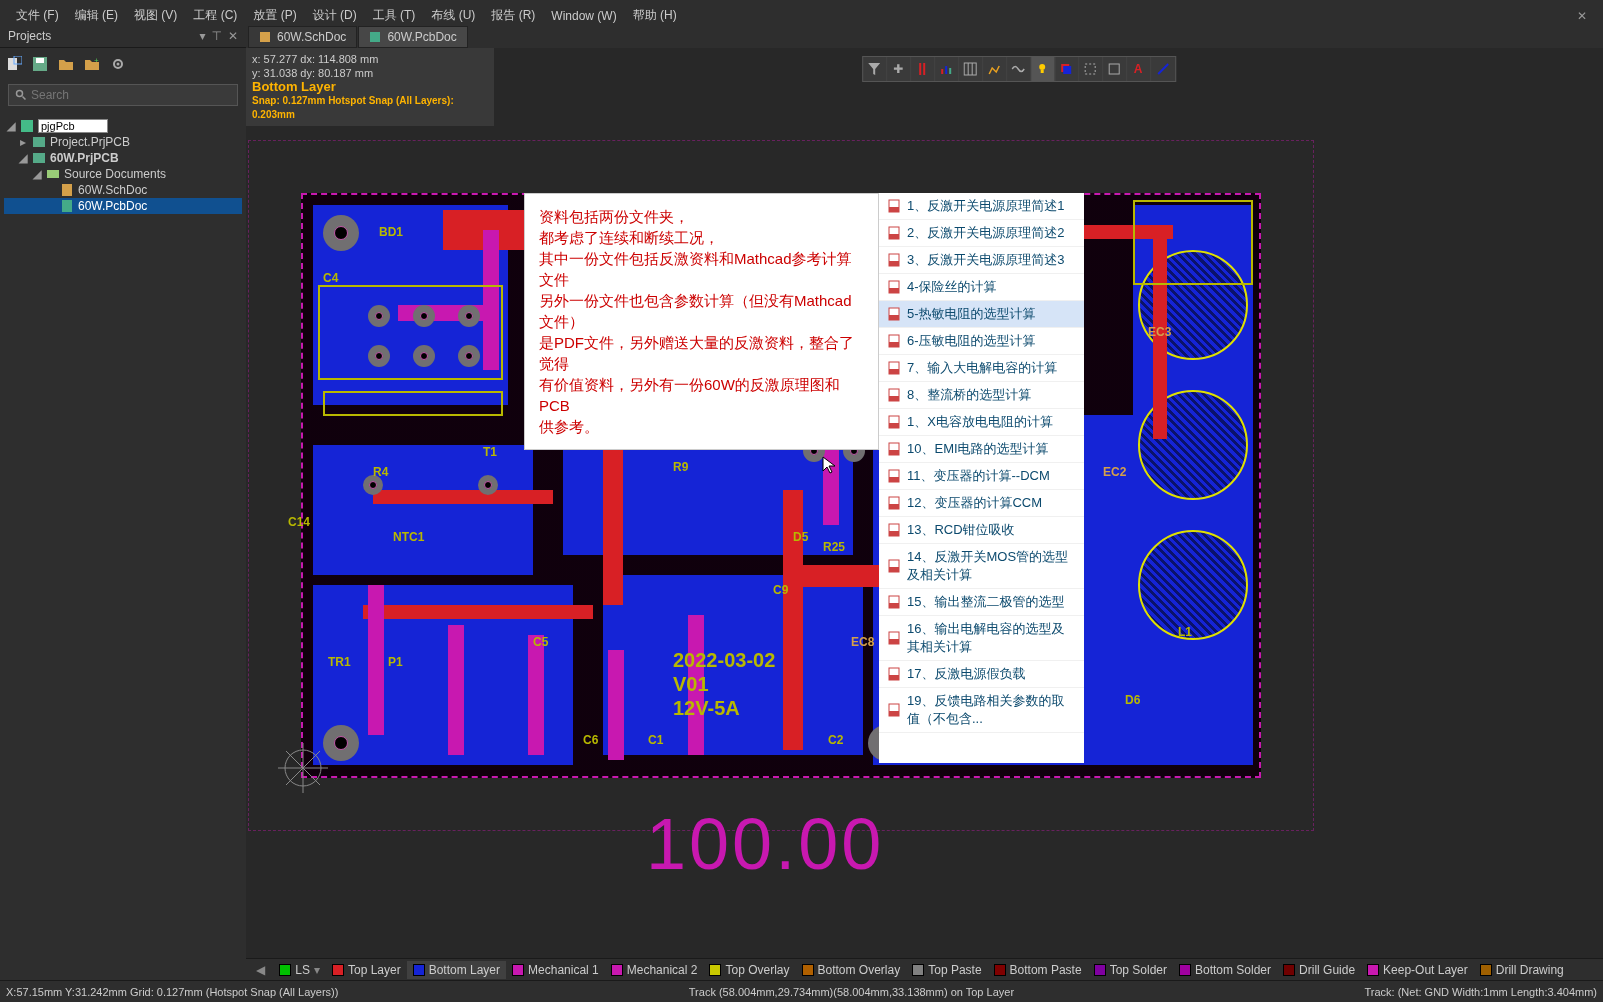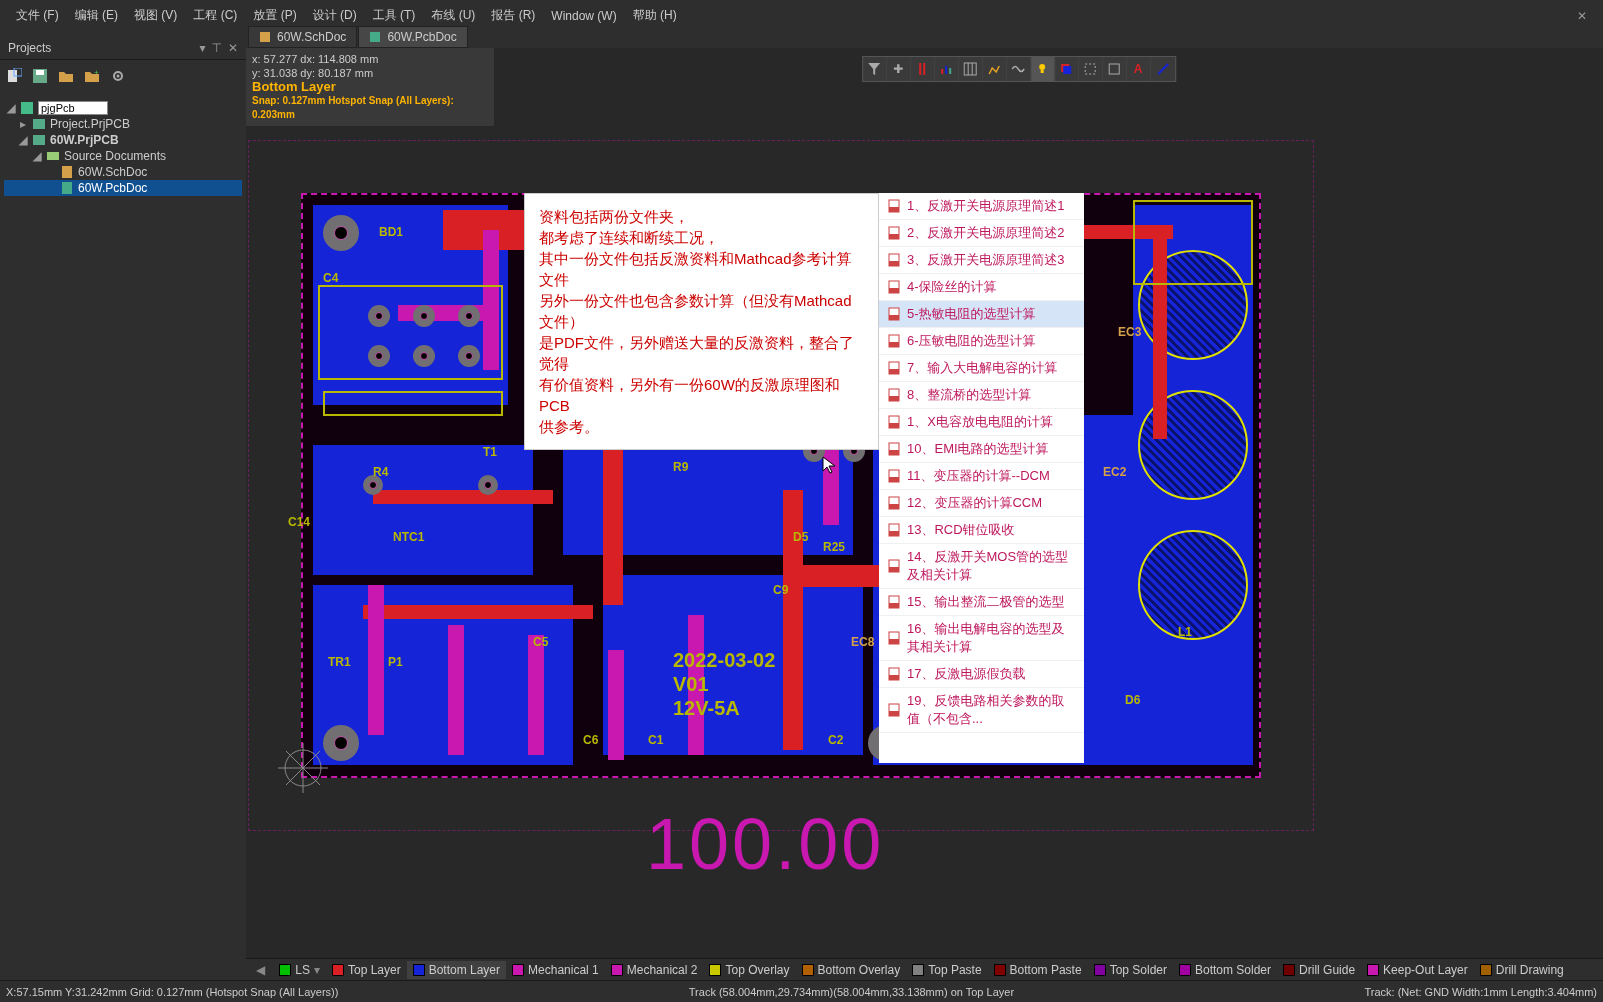--- a/index.html
+++ b/index.html
@@ -5,21 +5,21 @@
     * { margin: 0; padding: 0; box-sizing: border-box; font-family: "Segoe UI", Tahoma, sans-serif; }
     body { background: #2e2e2e; color: #ccc; font-size: 12px; width: 1603px; height: 1002px; overflow: hidden; position: relative; }
     
     
     .menu-bar { height: 32px; background: #2e2e2e; display: flex; align-items: center; padding: 0 8px; border-bottom: 1px solid #1a1a1a; }
     .menu-item { padding: 0 8px; cursor: pointer; }
     .close-x { margin-left: auto; color: #999; padding: 0 8px; cursor: pointer; }
     
     
     .left-panel { position: absolute; left: 0; top: 24px; width: 246px; bottom: 22px; background: #2e2e2e; display: flex; flex-direction: column; }
-    .panel-header { height: 24px; background: #2e2e2e; display: flex; align-items: center; padding: 0 8px; border-bottom: 1px solid #1a1a1a; margin-top: 12px; }
+    .panel-header { height: 24px; background: #2e2e2e; display: flex; align-items: center; padding: 0 8px; border-bottom: 1px solid #1a1a1a; }
     .panel-title { flex: 1; font-weight: 500; }
     .panel-ctrl { margin-left: 6px; color: #999; cursor: pointer; }
     .panel-toolbar { height: 32px; display: flex; align-items: center; padding: 0 6px; gap: 10px; }
     .tb-icon { width: 16px; height: 16px; cursor: pointer; display: inline-flex; align-items: center; justify-content: center; color: #aaa; }
     .search-row { padding: 4px 8px; }
     .search-box { width: 100%; height: 22px; background: #3a3a3a; border: 1px solid #555; display: flex; align-items: center; padding: 0 6px; }
     .search-box svg { margin-right: 4px; }
     .search-box input { flex:1; background: transparent; border: none; color: #ccc; outline: none; font-size: 12px; }
     .project-tree { padding: 8px 4px; overflow: auto; }
     .tree-node { display: flex; align-items: center; padding: 1px 2px; white-space: nowrap; }
@@ -63,21 +63,21 @@
     .dim-text { position:absolute; color:#c818b0; font-size:72px; font-family:Arial; letter-spacing:3px; }
     .origin { position:absolute; width:50px; height:50px; }
     .origin svg { width:100%; height:100%; }
     .hatch-cap { position: absolute; border-radius: 50%; border: 2px solid #e0e000; background: repeating-linear-gradient(45deg, rgba(21,36,214,0.9), rgba(21,36,214,0.9) 3px, rgba(0,0,0,0.5) 3px, rgba(0,0,0,0.5) 6px); }
     .zone { position:absolute; border:2px solid #b8b800; }
     
     
     .anno-white { position:absolute; background:#fff; padding:12px 14px; font-size:15px; color:#c00; z-index:10; border:1px solid #ccc; }
     .anno-white .title { color:#000; text-align:center; font-size:18px; margin-bottom:8px; }
     .anno-white .body { color:#c00; line-height:1.4; }
-    .file-list { position:absolute; background:#fff; z-index:10; font-size:13px; color:#be185d; width:205px; overflow:auto; }
+    .file-list { position:absolute; background:#fff; z-index:10; font-size:13px; color:#0c4a6e; width:205px; overflow:auto; }
     .file-item { padding:4px 8px; display:flex; align-items:center; gap:6px; border-bottom:1px solid #f0f0f0; }
     .file-item.sel { background:#d6e4f7; }
     .pdf-ico { width:14px; height:14px; flex:0 0 14px; }
     
     
     .layer-strip { height:22px; background:#2e2e2e; display:flex; align-items:center; padding:0 6px; gap:4px; border-top:1px solid #1a1a1a; }
     .layer-chip { display:flex; align-items:center; gap:4px; padding:0 6px; height:18px; cursor:pointer; }
     .layer-chip.active { background:#404040; }
     .layer-sq { width:12px; height:12px; border:1px solid #000; }
     .ls-btn { color:#888; padding:0 4px; cursor:pointer; }
@@ -136,20 +136,29 @@
           <path d="M1 4h5l2 2h7v8H1z" fill="#d4a04a"></path>
           <text x="10" y="7" font-size="8" fill="#5c5">+</text>
         </svg>
       </span>
     <span class="tb-icon">
         <svg viewBox="0 0 16 16">
           <circle cx="8" cy="8" r="4" fill="none" stroke="#aaa" stroke-width="2"></circle>
           <circle cx="8" cy="8" r="1.5" fill="#aaa"></circle>
         </svg>
       </span>
+  </div>
+  <div class="search-row">
+    <div class="search-box">
+      <svg width="12" height="12" viewBox="0 0 16 16">
+          <circle cx="6" cy="6" r="4" fill="none" stroke="#999" stroke-width="2"></circle>
+          <line x1="10" y1="10" x2="14" y2="14" stroke="#999" stroke-width="2"></line>
+        </svg>
+      <input placeholder="Search" style="">
+    </div>
   </div>
   <div class="project-tree">
     <div class="tree-node">
       <span class="caret">◢</span>
       <svg class="tree-icon" viewBox="0 0 14 14">
           <rect x="1" y="1" width="12" height="12" fill="#4b8"></rect>
         </svg>
       <span><input class="tree-rename" style="width: 70px;" value="pjgPcb"></span>
     </div>
     <div class="tree-node indent-1">
@@ -377,21 +386,21 @@
       <div class="silk" style="left:345px;top:538px">C1</div>
       <div class="silk" style="left:280px;top:538px">C6</div>
       <div class="silk" style="left:525px;top:538px">C2</div>
       <div class="silk" style="left:395px;top:205px">R11</div>
       <div class="silk" style="left:388px;top:175px">Q1</div>
       <div class="silk" style="left:370px;top:265px">R9</div>
       <div class="silk" style="left:548px;top:440px;color:#d4a04a">EC8</div>
       <div class="silk" style="left:520px;top:345px">R25</div>
       <div class="silk" style="left:490px;top:335px">D5</div>
       <div class="silk" style="left:470px;top:388px">C9</div>
-      <div class="silk" style="left:815px;top:130px;color:#d4a04a">EC3</div>
+      <div class="silk" style="left:845px;top:130px;color:#d4a04a">EC3</div>
       <div class="silk" style="left:800px;top:270px;color:#d4a04a">EC2</div>
       <div class="silk" style="left:875px;top:430px">L1</div>
       <div class="silk" style="left:822px;top:498px">D6</div>
 
       <div class="zone" style="left:15px;top:90px;width:185px;height:95px"></div>
       <div class="zone" style="left:20px;top:196px;width:180px;height:25px"></div>
       <div class="zone" style="left:830px;top:5px;width:120px;height:85px"></div>
 
       <div class="silk" style="left:370px;top:454px;font-size:20px">2022-03-02</div>
       <div class="silk" style="left:370px;top:478px;font-size:20px">V01</div>

